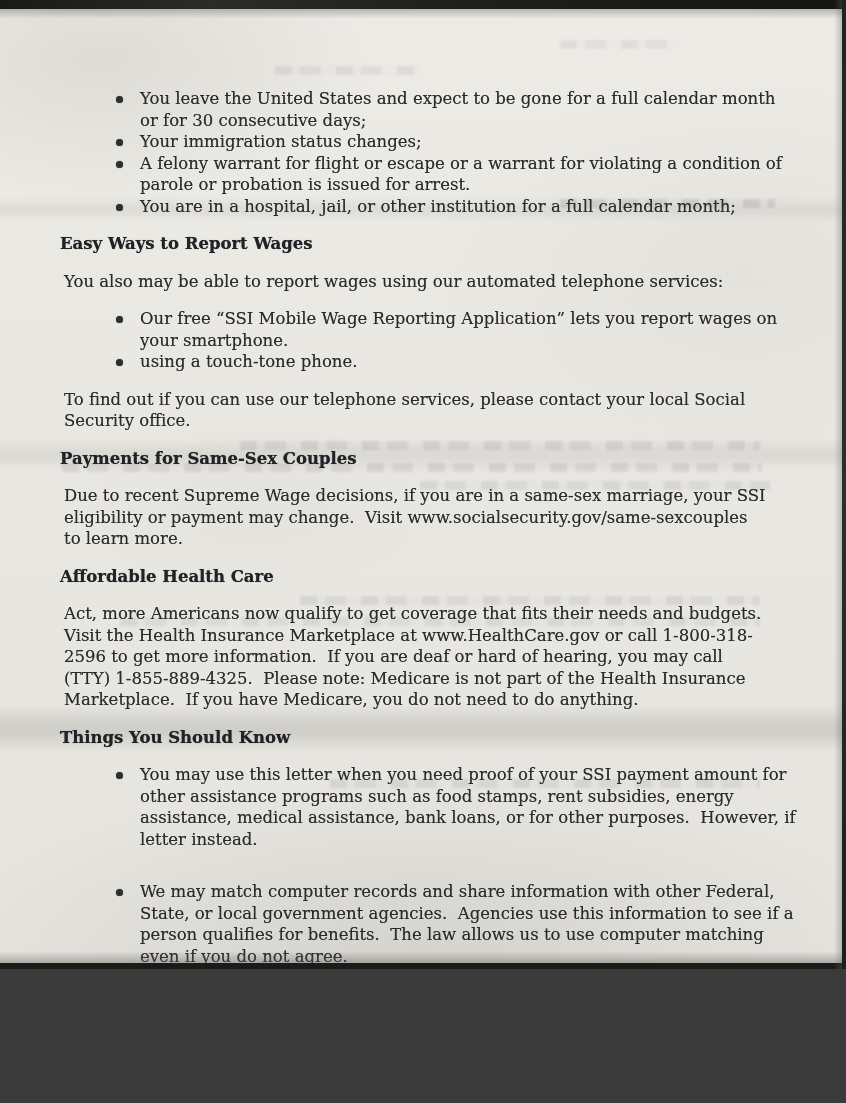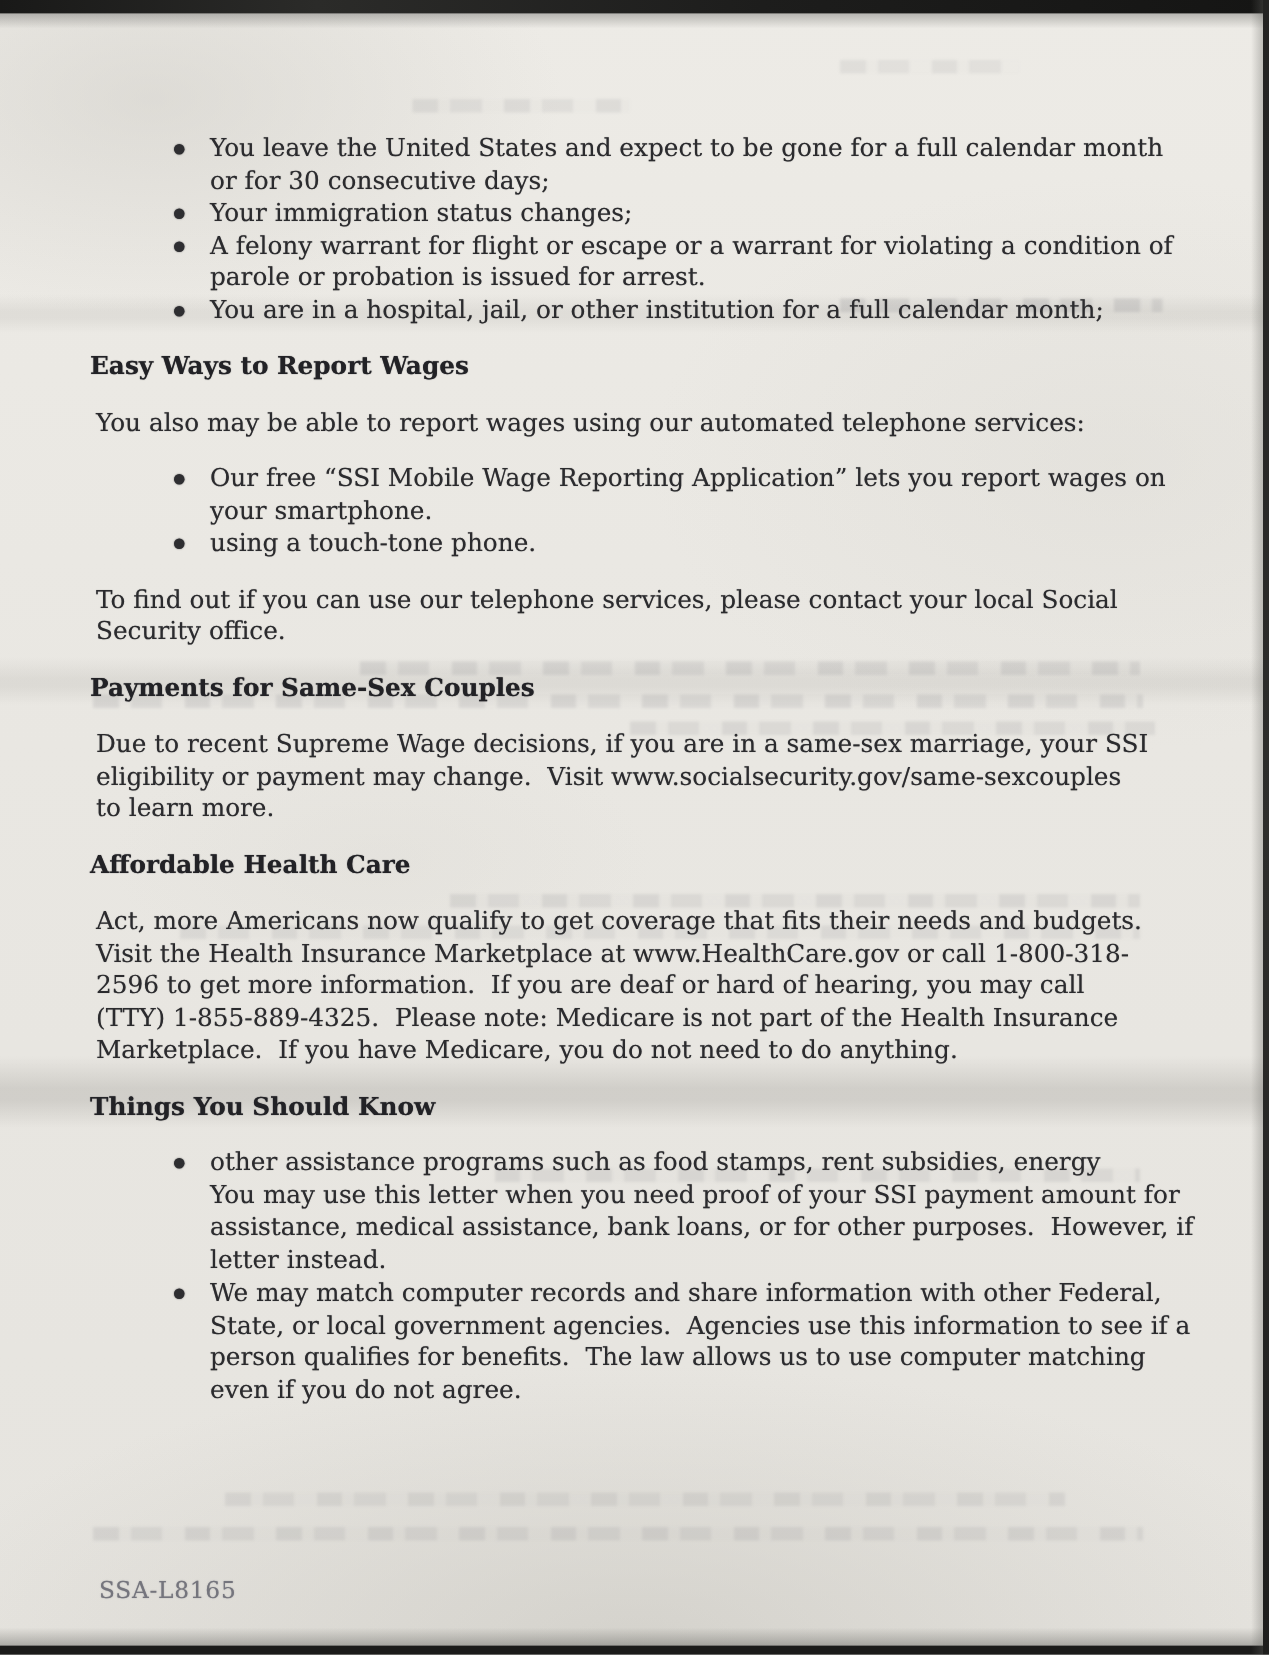--- a/index.html
+++ b/index.html
@@ -1,17 +1,17 @@
 <!DOCTYPE html>
 <html><head>
 <meta charset="utf-8">
 <style>
   html,body { margin:0; padding:0; background:#3a3a3a; }
   .scan {
-    position:relative; width:846px; height:1103px; overflow:hidden;
+    position:relative; width:846px; height:969px; overflow:hidden;
     font-family:"DejaVu Serif","Liberation Serif",serif;
     color:#2b2b2e;
     background:
       radial-gradient(ellipse 420px 220px at 12% 6%, rgba(203,201,195,.45), transparent 65%),
       radial-gradient(ellipse 520px 320px at 88% 28%, rgba(216,214,208,.35), transparent 60%),
       radial-gradient(ellipse 700px 260px at 50% 99%, rgba(198,196,189,.55), transparent 70%),
       radial-gradient(ellipse 300px 140px at 30% 52%, rgba(219,217,211,.30), transparent 60%),
       linear-gradient(180deg,#edebe6 0%, #e9e7e2 45%, #e6e4df 100%);
   }
   
@@ -45,21 +45,21 @@
   .line { height:21.5px; line-height:21.5px; white-space:pre; }
   .flow, .footer { font-size:16.5px; }
   .flow { text-shadow:0 0 .6px rgba(43,43,46,.55); }
   .heading { font-weight:bold; margin:16px 0; color:#222226;
     text-shadow:0 0 .7px rgba(30,30,34,.7); }
   .para { margin:16px 4px; }
   .bullets { margin:16px 0; }
   .bullet-item { position:relative; padding-left:80px; }
   .dot { position:absolute; left:56px; top:8px; width:7px; height:7px;
     border-radius:50%; background:#2e2e31; box-shadow:0 0 1px rgba(46,46,49,.8); }
-  .bullets.spaced .bullet-item + .bullet-item { margin-top:1px; }
+  .bullets.spaced .bullet-item + .bullet-item { margin-top:31px; }
 
   .footer { position:absolute; left:66px; top:1051px; z-index:2;
     color:#75757d; font-size:15.5px; letter-spacing:.5px;
     text-shadow:0 0 .8px rgba(117,117,125,.7); }
 </style>
 </head>
 <body>
 
 <div class="scan">
 
@@ -150,22 +150,22 @@
         <div class="line">Visit the Health Insurance Marketplace at www.HealthCare.gov or call 1-800-318-</div>
         <div class="line">2596 to get more information.  If you are deaf or hard of hearing, you may call</div>
         <div class="line">(TTY) 1-855-889-4325.  Please note: Medicare is not part of the Health Insurance</div>
         <div class="line">Marketplace.  If you have Medicare, you do not need to do anything.</div>
       </div>
       <div class="heading line">Things You Should Know</div>
       <div class="bullets spaced">
         <div class="bullet-item">
           <span class="dot"></span>
           <div class="bullet-text">
+            <div class="line">You may use this letter when you need proof of your SSI payment amount for</div>
             <div class="line">other assistance programs such as food stamps, rent subsidies, energy</div>
-            <div class="line">You may use this letter when you need proof of your SSI payment amount for</div>
             <div class="line">assistance, medical assistance, bank loans, or for other purposes.  However, if</div>
             <div class="line">letter instead.</div>
           </div>
         </div>
         <div class="bullet-item">
           <span class="dot"></span>
           <div class="bullet-text">
             <div class="line">We may match computer records and share information with other Federal,</div>
             <div class="line">State, or local government agencies.  Agencies use this information to see if a</div>
             <div class="line">person qualifies for benefits.  The law allows us to use computer matching</div>

